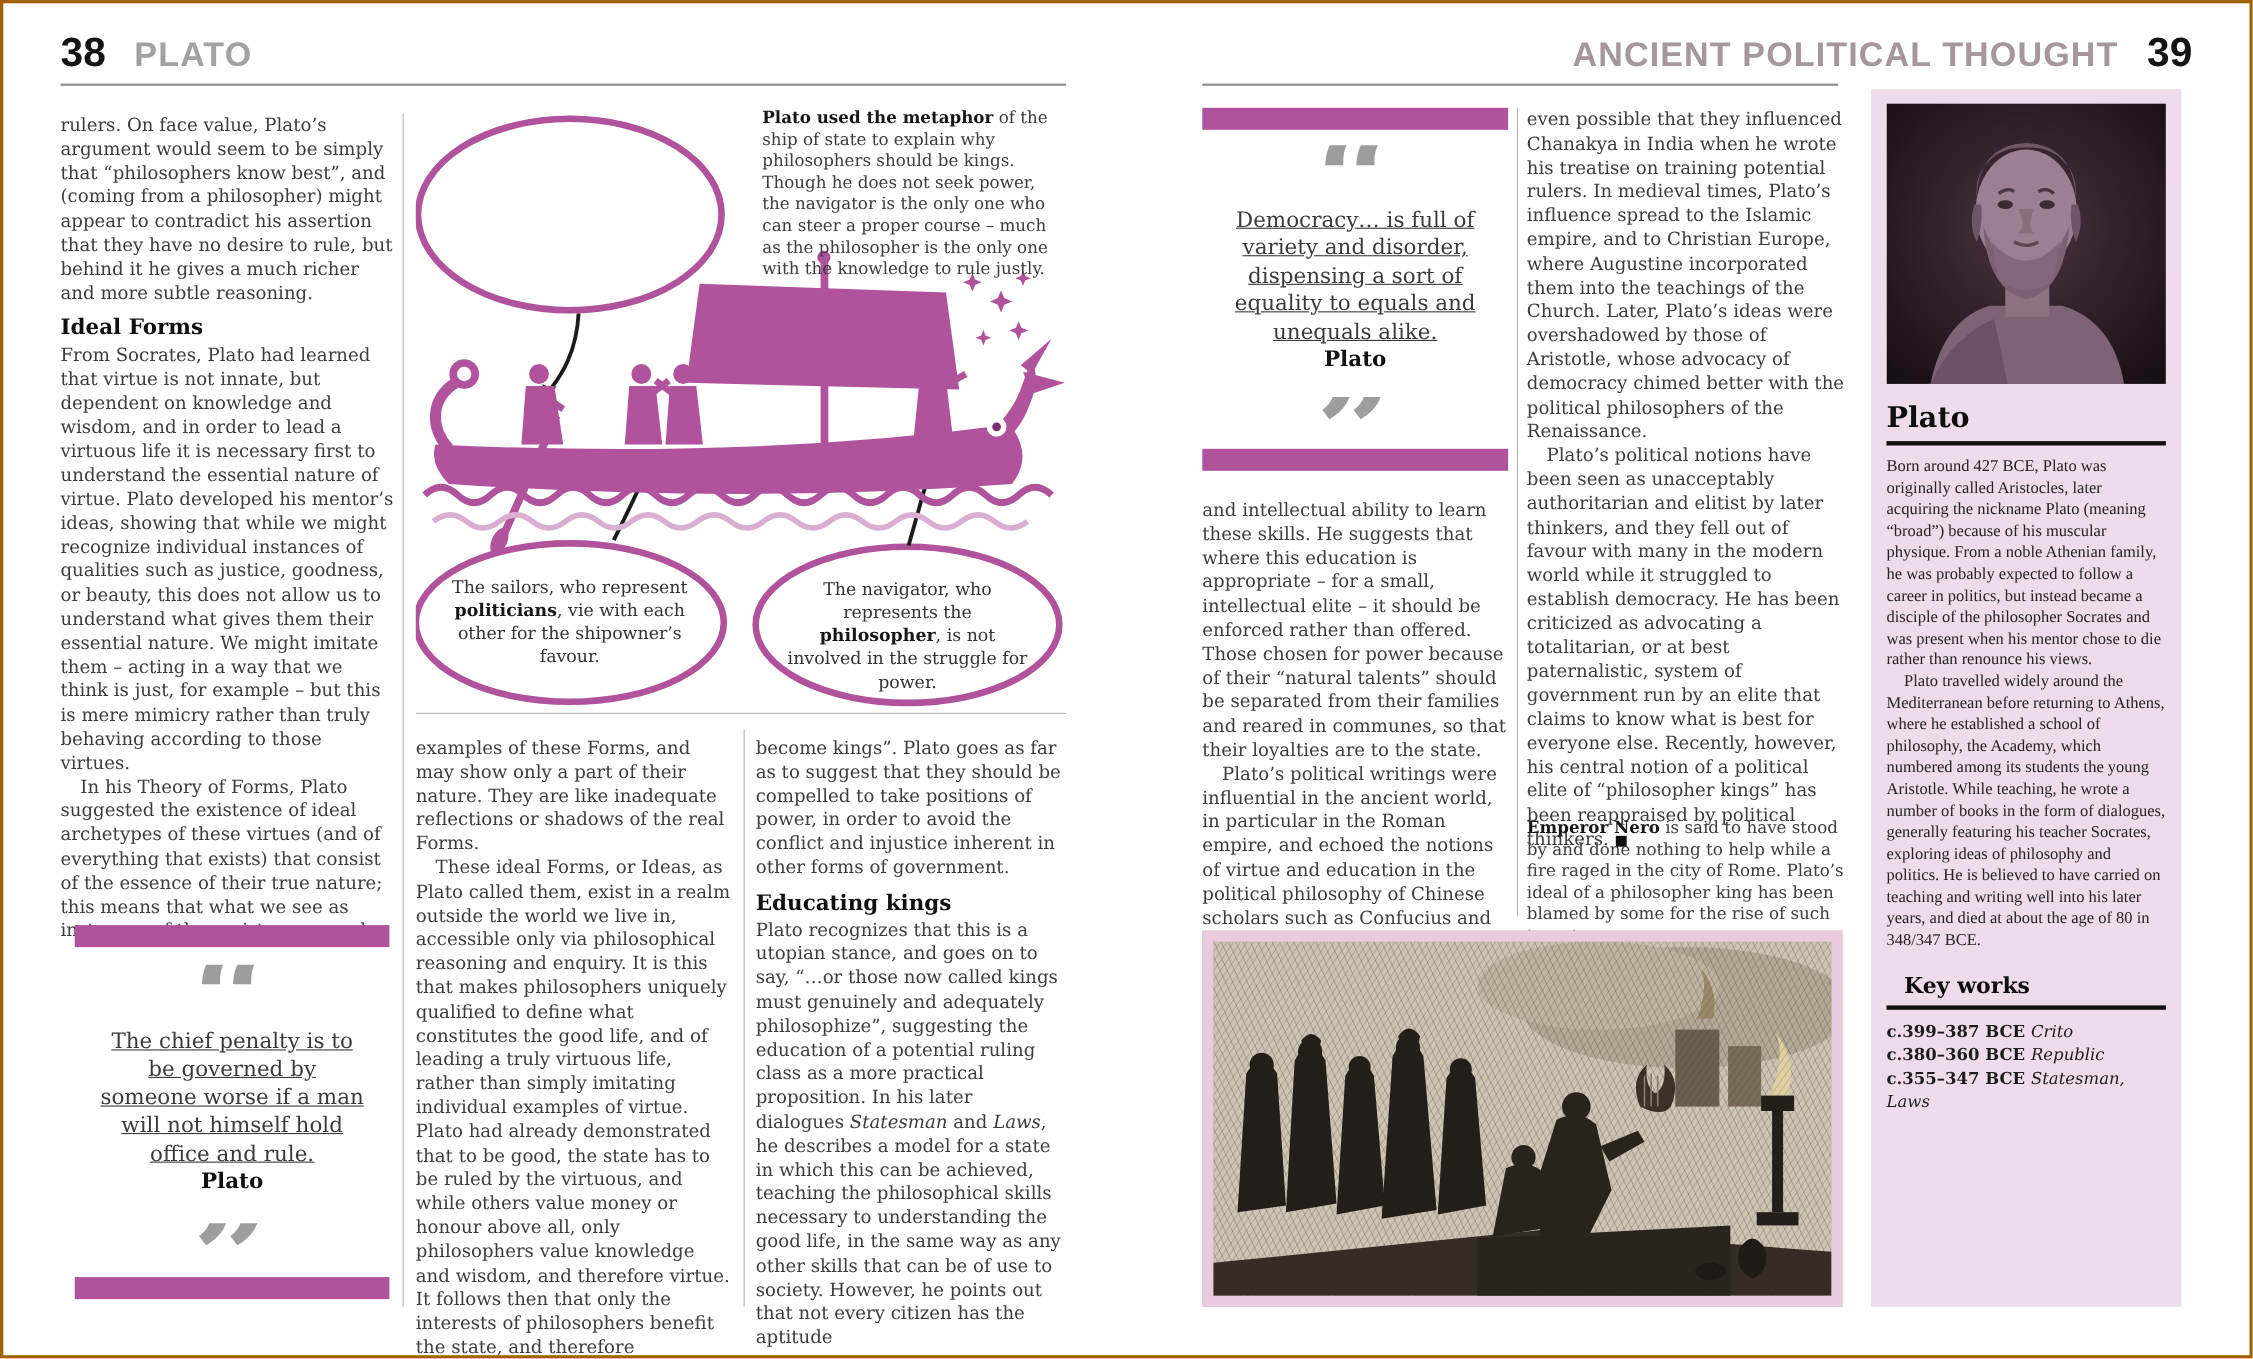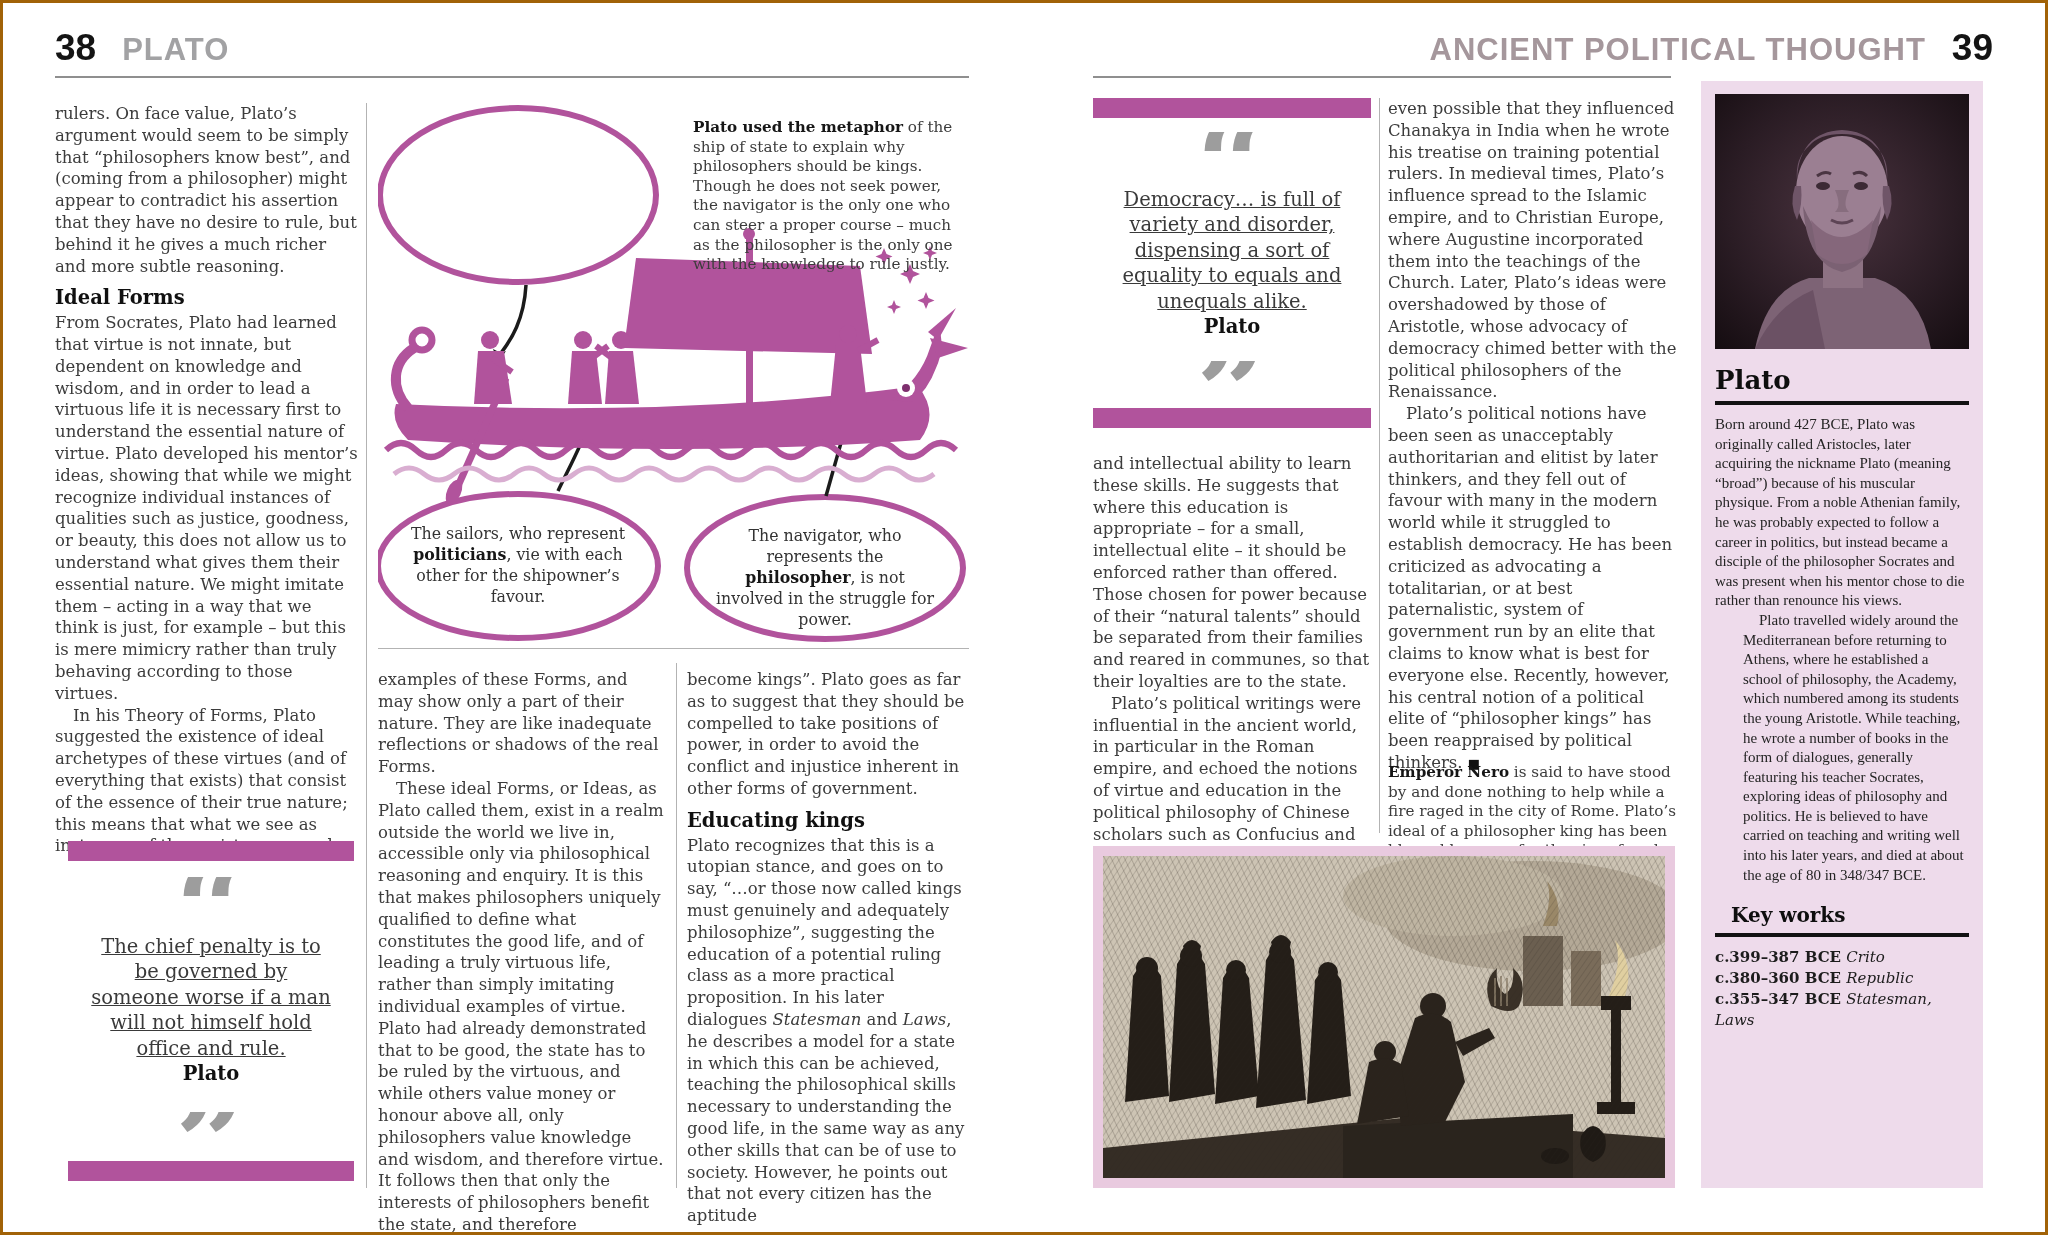--- a/index.html
+++ b/index.html
@@ -25,41 +25,41 @@
   .col p{margin:0;}
   .col p.ind{text-indent:18px;}
   .col p + p{margin-top:0px;}
   h3.sub{font-family:"DejaVu Serif", serif;font-size:19.5px;color:#101010;
          margin:10px 0 3px 0;font-weight:bold;}
   .bold{font-weight:bold;color:#161616;}
   .it{font-style:italic;}
   .endmark{color:#111;font-size:13px;}
 
   
-  .cap{position:absolute;font-size:15.2px;line-height:19.6px;color:#3c3c3c;margin-top:20px;}
+  .cap{position:absolute;font-size:15.2px;line-height:19.6px;color:#3c3c3c;}
 
   
   .pq{position:absolute;display:flex;flex-direction:column;align-items:center;text-align:center;}
   .pq .bar{width:100%;height:26px;}
   .pq .qmark{font-family:"DejaVu Serif", serif;color:#9d9d9d;font-size:125px;line-height:0.52;
              height:62px;overflow:hidden;font-weight:bold;}
   .pq .qtext{font-size:19.5px;line-height:25.5px;color:#3a3a3a;margin:8px 0 0 0;text-decoration:underline;}
   .pq .qattr{font-weight:bold;color:#111;font-size:19.5px;line-height:25px;}
   .pq .spacer{flex:1;}
 
   
   .bub{position:absolute;text-align:center;font-size:15.8px;line-height:21px;color:#333;}
 
   
   .sidebar{position:absolute;left:1698px;top:78px;width:282px;height:1107px;
            box-sizing:border-box;padding:13px 14px;}
   .sidebar h2{font-family:"DejaVu Serif", serif;font-size:26px;color:#0e0e0e;margin:16px 0 6px 0;}
   .sidebar .brule{height:4px;background:#121212;margin:0 0 10px 0;}
   .sidebar p{font-size:15px;line-height:19.6px;color:#242424;margin:0;font-family:Liberation Serif, serif;}
-  .sidebar p.ind{text-indent:16px;margin-left:28px;}
+  .sidebar p.ind{text-indent:16px;}
   .sidebar h4{font-family:"DejaVu Serif", serif;font-size:20px;color:#0e0e0e;margin:18px 0 6px 16px;}
   .works{font-size:15px;line-height:21px;color:#1c1c1c;}
   .works .date{font-weight:bold;}
   .works .wt{font-style:italic;}
 
   .photo{width:254px;height:255px;display:block;}
   .engraving{position:absolute;left:1090px;top:843px;width:582px;height:342px;
              box-sizing:border-box;border:10px solid #e9cadf;background:#c9c0b2;}
   .illus{position:absolute;left:375px;top:85px;width:591px;height:560px;}
 </style>

